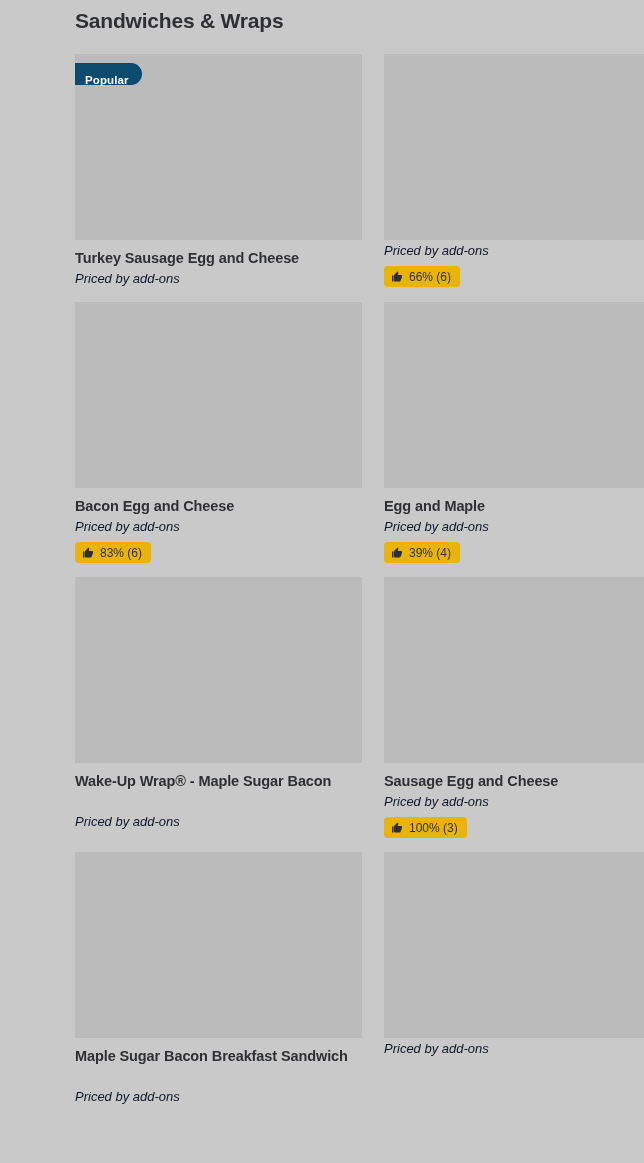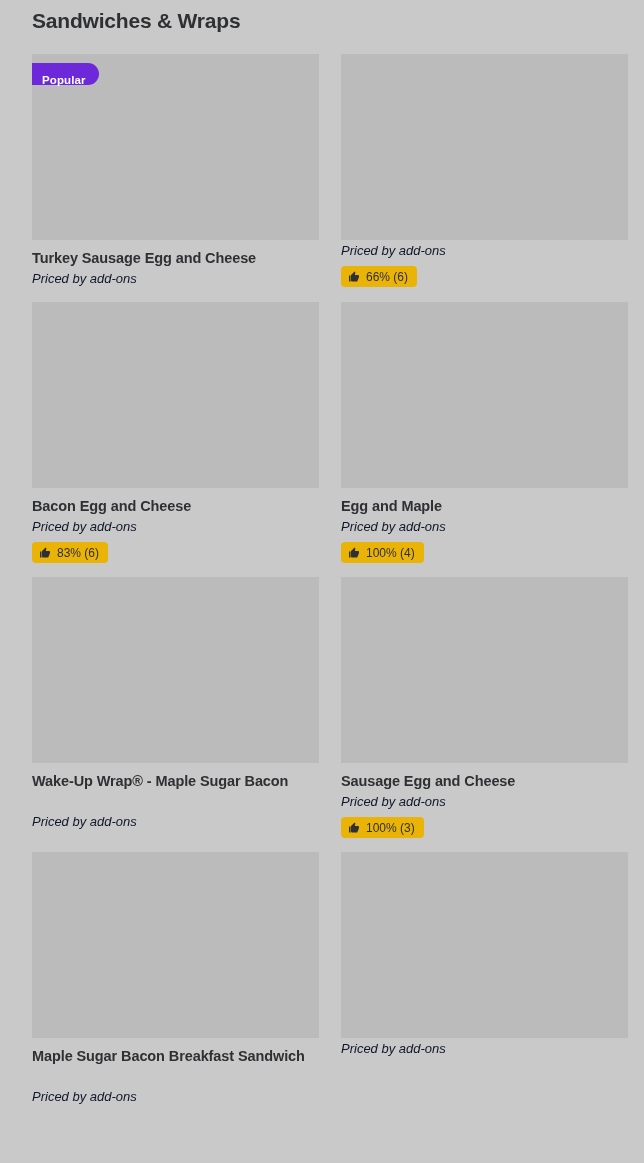--- a/index.html
+++ b/index.html
@@ -15,20 +15,21 @@
     font-family: "Liberation Sans", "DejaVu Sans", sans-serif;
     -webkit-font-smoothing: antialiased;
   }
 
   .page {
     position: relative;
     width: 540px;
     height: 1163px;
     background: #c9c9c9;
     padding: 0 32px;
+    margin-left: 43px;
   }
 
   .section-title {
     font-size: 21px;
     font-weight: bold;
     color: #2f3033;
     letter-spacing: -0.2px;
     padding-top: 8px;
     line-height: 26px;
   }
@@ -55,21 +56,21 @@
   }
 
   .badge-popular {
     position: absolute;
     top: 9px;
     left: 0;
     height: 22px;
     padding: 12px 13px 0 10px;
     display: flex;
     align-items: center;
-    background: #6d28d9;
+    background: #0c4a6e;
     color: #ffffff;
     font-size: 11.5px;
     font-weight: bold;
     letter-spacing: 0.1px;
     border-top-right-radius: 11px;
     border-bottom-right-radius: 11px;
   }
 
   .card-title {
     margin-top: 8px;
@@ -147,21 +148,21 @@
             </svg>
           </span>
           <span class="rating-text">83% (6)</span>
         </div></div>
       <div class="card"><div class="thumb"></div><div class="card-title">Egg and Maple</div><div class="card-price">Priced by add-ons</div><div class="rating">
           <span class="thumbs-icon">
             <svg viewBox="0 0 24 24" width="12" height="12" fill="currentColor">
               <path d="M2 21h3V9H2v12zm20-11c0-1.1-.9-2-2-2h-6.31l.95-4.57.03-.32a1.5 1.5 0 0 0-.44-1.06L13.17 1 6.59 7.59C6.22 7.95 6 8.45 6 9v10a2 2 0 0 0 2 2h9c.83 0 1.54-.5 1.84-1.22l3.02-7.05c.09-.23.14-.47.14-.73v-2z"></path>
             </svg>
           </span>
-          <span class="rating-text">100% (4)</span>
+          <span class="rating-text">39% (4)</span>
         </div></div>
       <div class="card tall">
         <div class="thumb"></div>
         <div class="card-title">Wake-Up Wrap® - Maple Sugar Bacon</div>
         <div class="card-price">Priced by add-ons</div>
       </div>
       <div class="card"><div class="thumb"></div><div class="card-title">Sausage Egg and Cheese</div><div class="card-price">Priced by add-ons</div><div class="rating">
           <span class="thumbs-icon">
             <svg viewBox="0 0 24 24" width="12" height="12" fill="currentColor">
               <path d="M2 21h3V9H2v12zm20-11c0-1.1-.9-2-2-2h-6.31l.95-4.57.03-.32a1.5 1.5 0 0 0-.44-1.06L13.17 1 6.59 7.59C6.22 7.95 6 8.45 6 9v10a2 2 0 0 0 2 2h9c.83 0 1.54-.5 1.84-1.22l3.02-7.05c.09-.23.14-.47.14-.73v-2z"></path>

